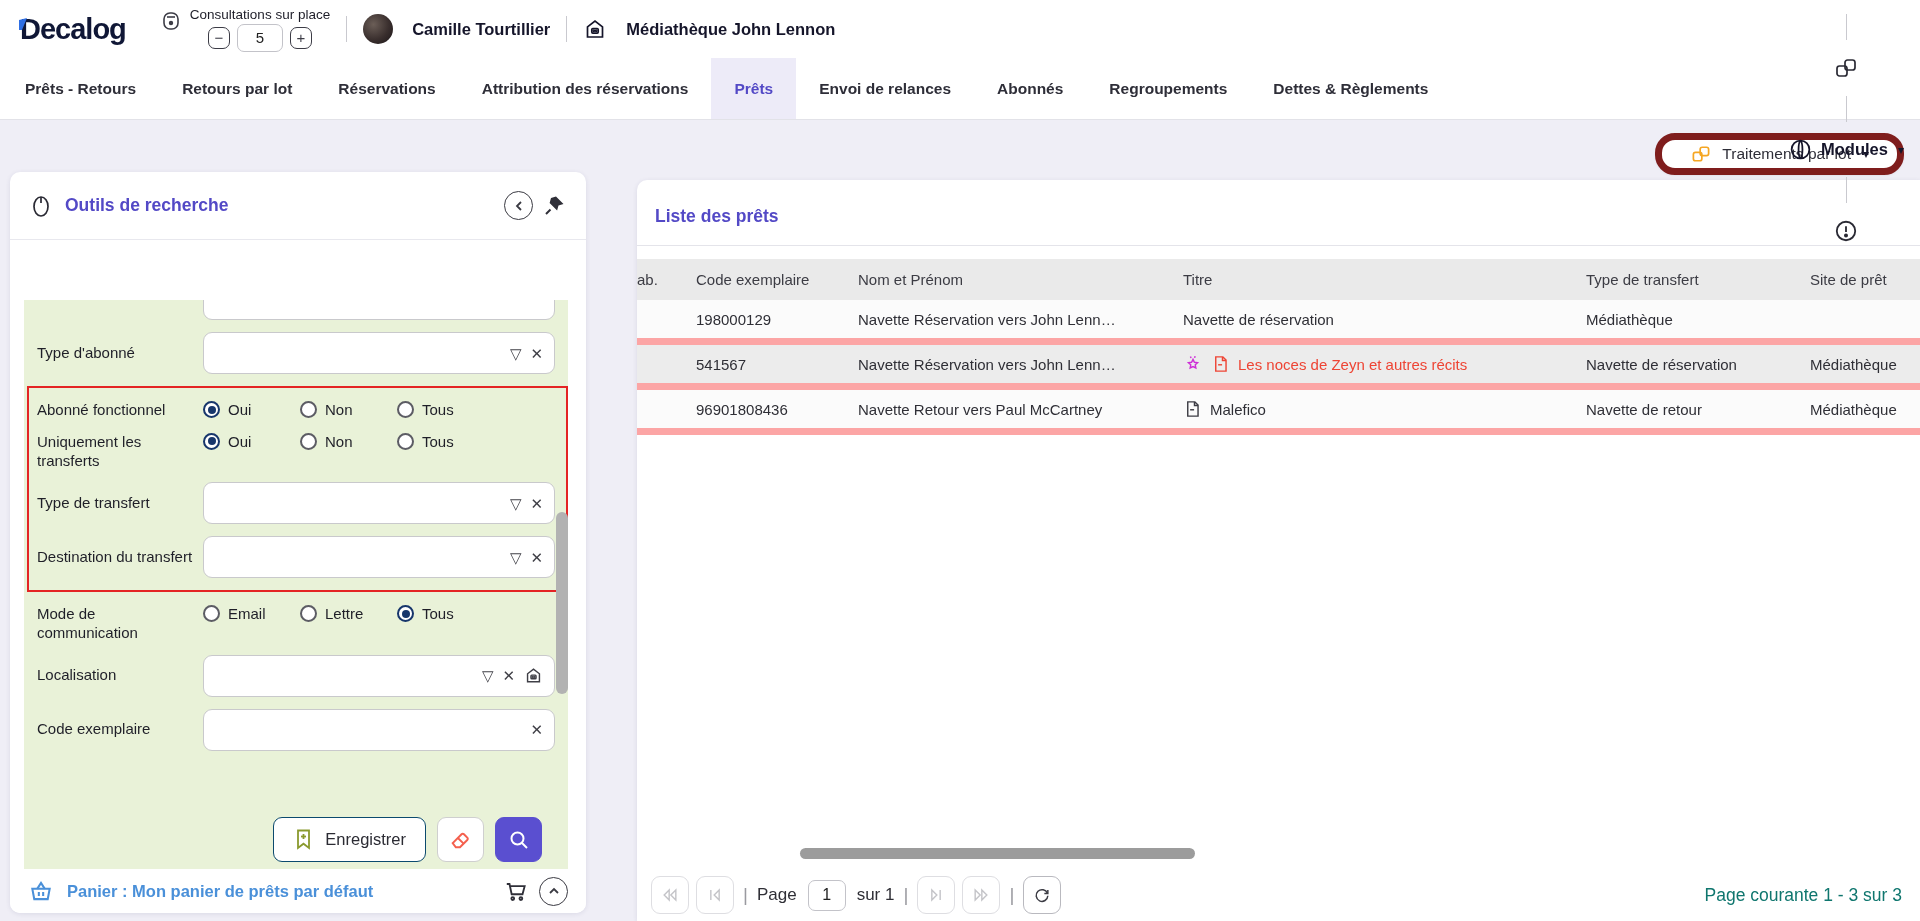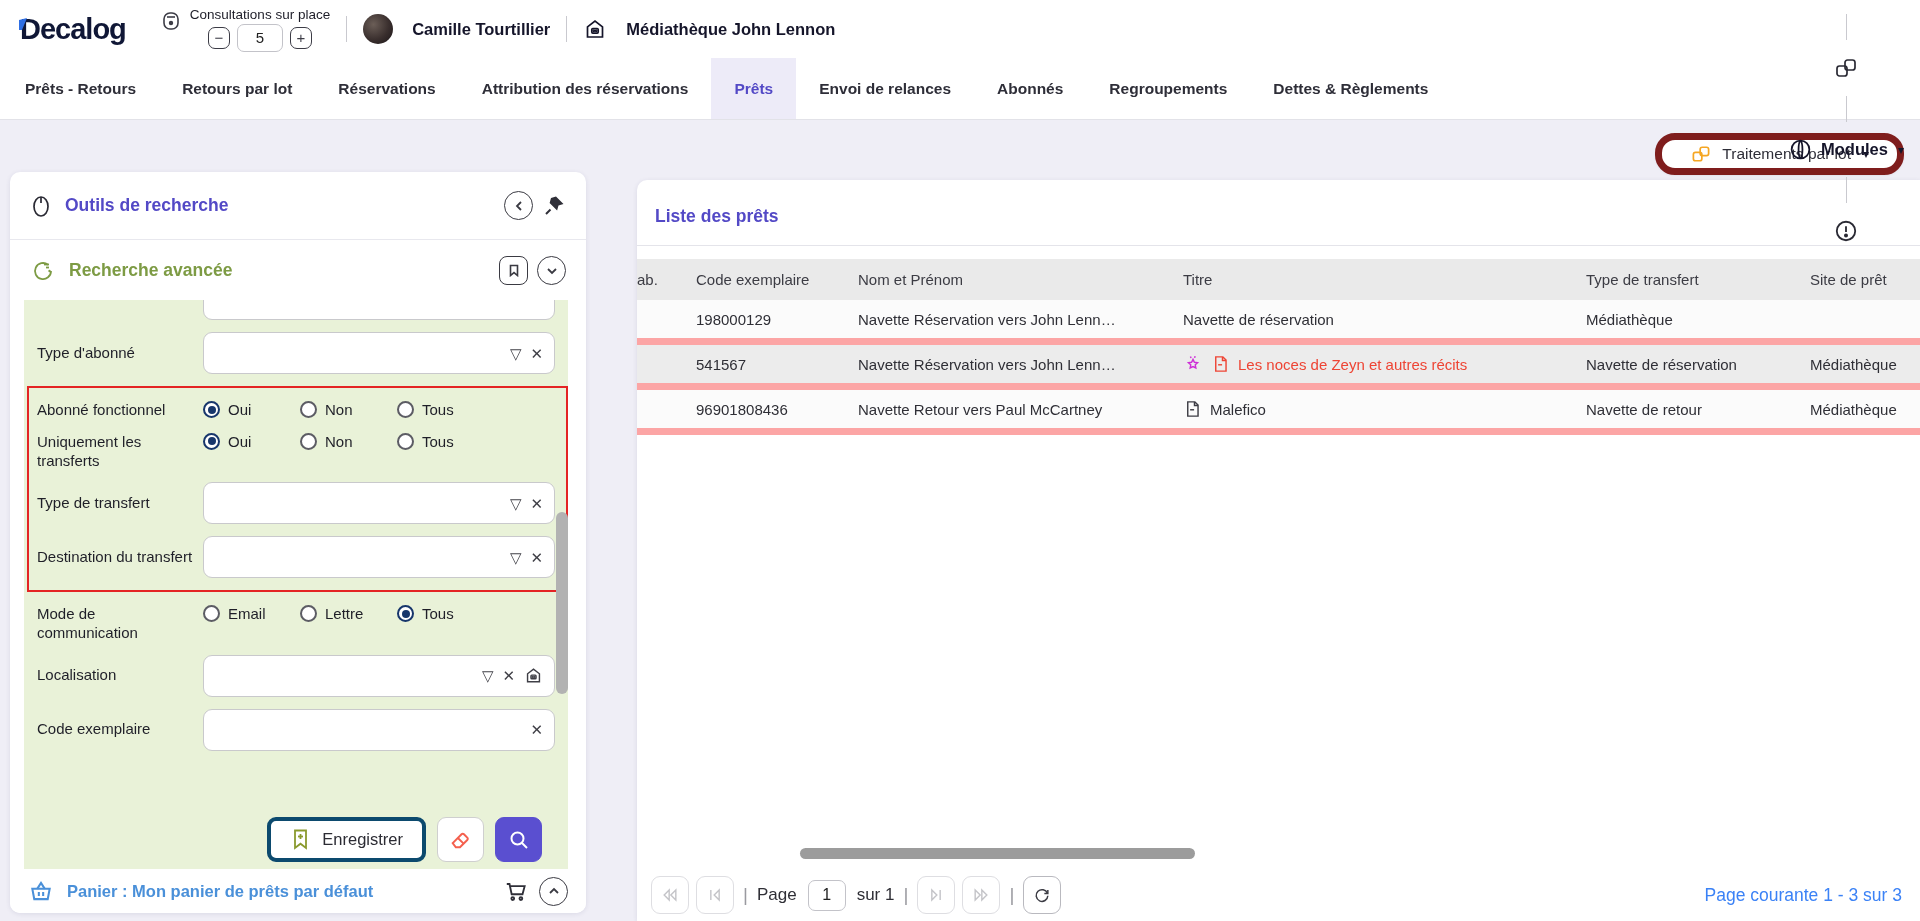--- a/index.html
+++ b/index.html
@@ -69,21 +69,21 @@
   .rrow{display:flex;align-items:flex-start;margin-top:13px;}
   .rgroup{flex:1;display:flex;align-items:center;}
   .ropt{width:97px;display:flex;gap:8px;align-items:center;font-size:15px;color:#1f1f28;cursor:pointer;}
   .rd{width:17px;height:17px;border:2px solid #5c5c64;border-radius:50%;background:#fff;
     position:relative;flex:none;box-sizing:border-box;}
   .rd.on{border-color:#17366b;}
   .rd.on::after{content:'';position:absolute;left:2.5px;top:2.5px;right:2.5px;bottom:2.5px;
     background:#17366b;border-radius:50%;}
   .vthumb{position:absolute;right:0px;top:212px;width:12px;height:182px;background:#b2b2b2;border-radius:7px;cursor:pointer;}
   .btnrow{position:absolute;right:26px;bottom:8px;display:flex;gap:11px;align-items:center;}
-  .save-btn{height:45px;background:#fff;border:4px solid #0c4a6e;border-radius:9px;padding:0 19px;
+  .save-btn{height:45px;background:#fff;border:1px solid #0c4a6e;border-radius:9px;padding:0 19px;
     display:flex;gap:11px;align-items:center;font-size:16.5px;color:#2b2b33;cursor:pointer;}
   .sq-btn{width:47px;height:45px;border-radius:9px;display:flex;align-items:center;justify-content:center;cursor:pointer;}
   .erase-btn{background:#fff;border:1px solid #cfcfcf;}
   .search-btn{background:#5a4fd0;border:1px solid #5a4fd0;}
   .basket-row{position:absolute;left:0;right:0;bottom:0;height:44px;background:#fff;
     display:flex;align-items:center;padding:0 18px;gap:13px;}
   .basket-title{color:#4a90d9;font-weight:700;font-size:16.5px;}
   .basket-icons{margin-left:auto;display:flex;align-items:center;gap:10px;}
 
   
@@ -102,21 +102,21 @@
   .doc-ic.red{color:#ee4434;}
   .hthumb{position:absolute;left:163px;top:668px;width:395px;height:11px;background:#9c9c9c;border-radius:6px;cursor:pointer;}
   .pager{position:absolute;left:14px;right:18px;bottom:5px;height:42px;display:flex;align-items:center;gap:7px;}
   .pbtn{width:38px;height:38px;border:1px solid #dedee2;border-radius:9px;background:#fff;
     display:flex;align-items:center;justify-content:center;color:#c4c4c8;cursor:pointer;}
   .pbtn.dark{border-color:#b9b9bf;color:#3c3c44;}
   .psep{color:#9a9aa0;font-size:19px;margin:0 2px;}
   .ptext{font-size:17px;color:#2f2f36;}
   .pinput{width:32px;height:27px;border:1px solid #c3c3c9;border-radius:7px;text-align:center;
     font-size:16px;font-family:"Liberation Sans",sans-serif;color:#222;margin:0 4px;}
-  .psummary{margin-left:auto;font-size:17.5px;color:#3b82f6;}
+  .psummary{margin-left:auto;font-size:17.5px;color:#0f766e;}
 </style>
 </head>
 <body>
 
 <div class="screen">
 
   <header class="topbar">
     <div class="logo">
       <svg class="notch" width="12" height="14" viewBox="0 0 12 14">
           <path d="M1 13V3l8-2-5 12z" fill="#2f6fe4"></path>
@@ -255,41 +255,20 @@
               <path d="M8 2L4 6l4 4"></path>
             </svg>
         </span>
         <svg width="24" height="24" viewBox="0 0 24 24">
             <path d="M14 2.5l7.5 7.5-5 1.4-1.4 5L7.6 8.9l1.4-5z" fill="#2f2f38"></path>
             <line x1="8.5" y1="15.5" x2="4" y2="20" stroke="#2f2f38" stroke-width="2"></line>
           </svg>
       </span>
     </div>
 
-    <div class="panel-head adv-head">
-      <svg width="26" height="26" viewBox="0 0 26 26" fill="none" stroke="#7d9b44" stroke-width="1.8">
-          <path d="M21 13a8 8 0 1 1-3-6.2"></path>
-          <line x1="14" y1="6.5" x2="19" y2="6.5"></line>
-          <line x1="16" y1="9.5" x2="19" y2="9.5"></line>
-          <circle cx="19.5" cy="13" r="1.2" fill="#7d9b44" stroke="none"></circle>
-        </svg>
-      <span class="panel-title">Recherche avancée</span>
-      <span class="ph-icons">
-        <span class="circle-ic" style="border-radius:8px">
-          <svg width="12" height="13" viewBox="0 0 12 13" fill="none" stroke="#3a3a42" stroke-width="1.6">
-              <path d="M2.5 1.5h7v10L6 8.6 2.5 11.5z"></path>
-            </svg>
-        </span>
-        <span class="circle-ic">
-          <svg width="12" height="12" viewBox="0 0 12 12" fill="none" stroke="#3a3a42" stroke-width="1.8">
-              <path d="M2 4l4 4 4-4"></path>
-            </svg>
-        </span>
-      </span>
-    </div>
 
     <div class="form-green">
       <div class="fields">
 
         <div class="frow partial-top">
           <span class="flabel"></span>
           <span class="fctl"></span>
         </div>
 
         <div class="frow">

